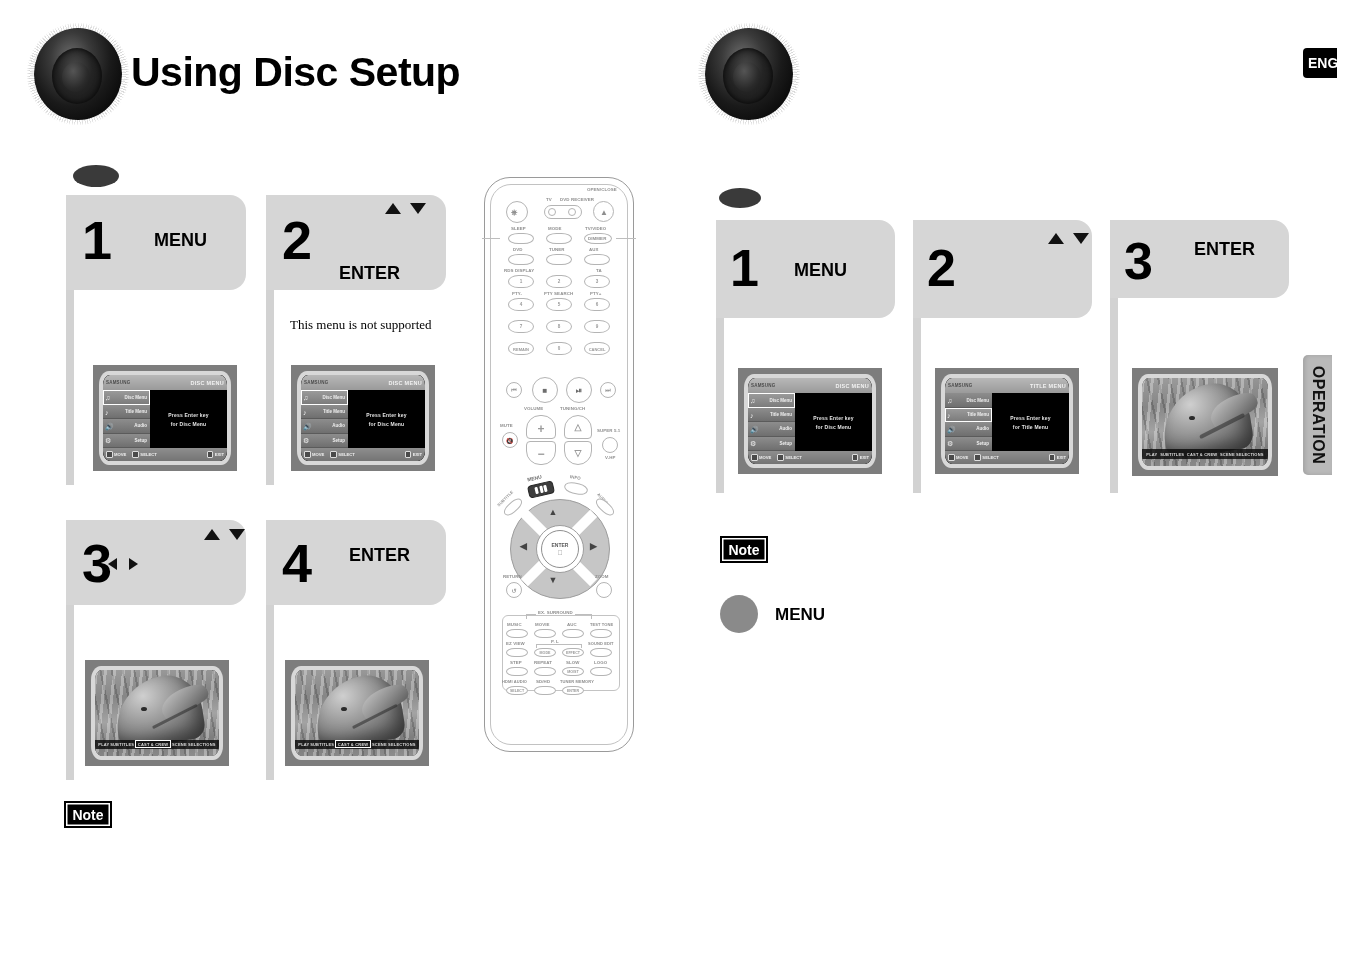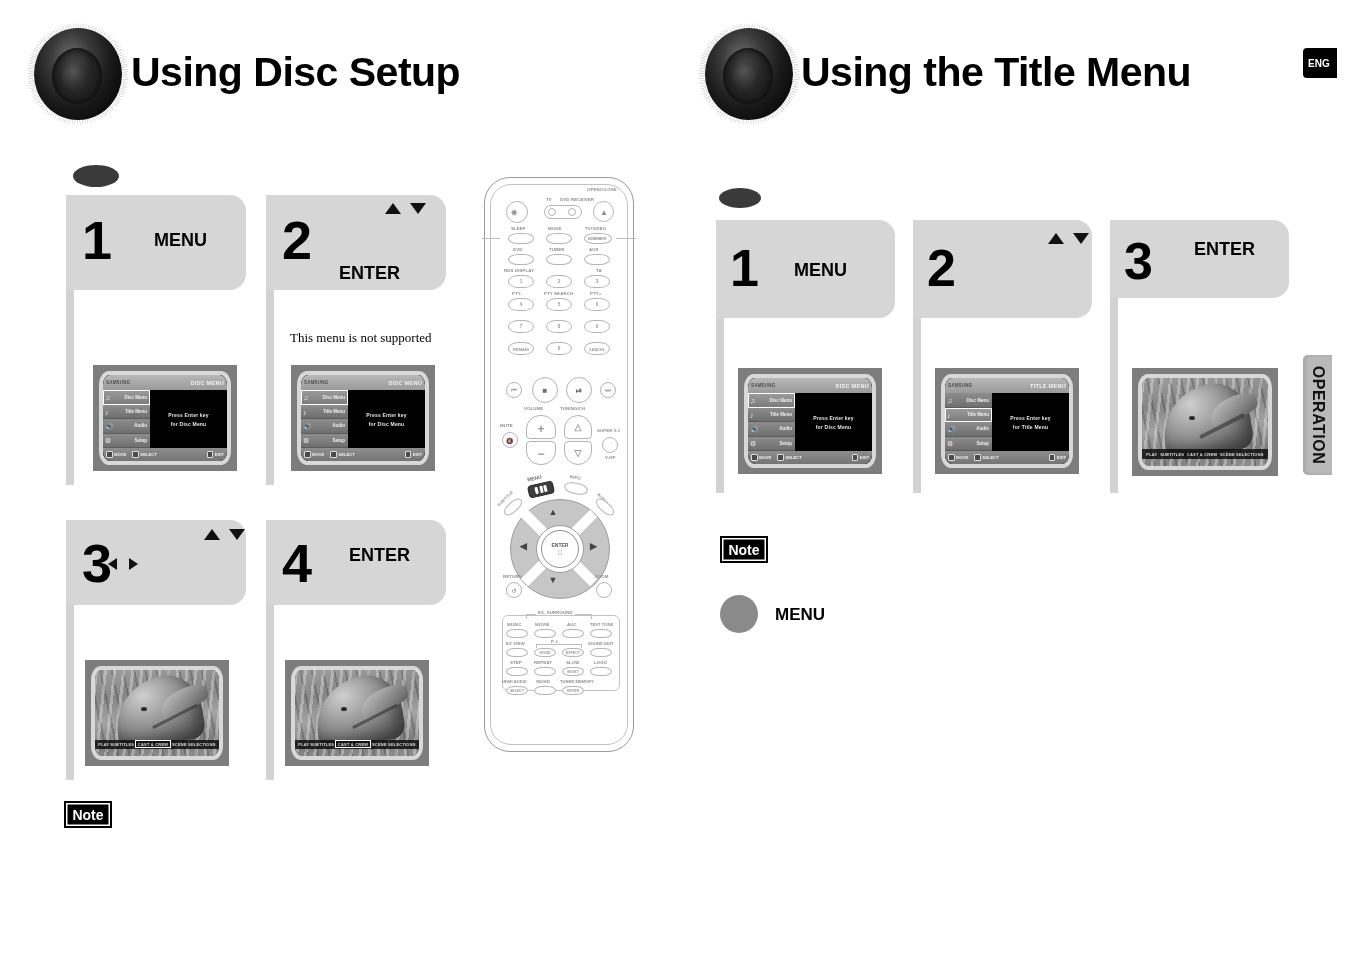--- a/index.html
+++ b/index.html
@@ -313,21 +313,21 @@
 
   <div class="step" style="left:266px;top:195px;width:190px;height:290px;">
     <div class="step-head" style="width:180px;height:95px;"></div>
     <div class="step-num" style="left:16px;top:18px;font-size:54px;">2</div>
     <div class="arrows" style="left:119px;top:8px;">
       <span class="tri tri-up"></span>
       <span class="tri tri-dn"></span>
     </div>
     <div class="step-key" style="left:73px;top:68px;font-size:18px;">ENTER</div>
     <div class="step-stem" style="left:0;top:95px;width:8px;height:195px;"></div>
-    <div class="step-note" style="left:24px;top:122px;margin-top:13px;">This menu is not supported</div>
+    <div class="step-note" style="left:24px;top:122px;">This menu is not supported</div>
     <div class="tv" style="left:25px;top:170px;width:144px;height:106px;">
       <div class="tv-inner">
         <div class="tv-scr">
           <div class="dvd">
             <div class="dvd-top">
               <span class="dvd-brand">SAMSUNG</span>
               <span class="dvd-title">DISC MENU</span>
             </div>
             <div class="dvd-mid">
               <div class="dvd-side">
@@ -637,23 +637,22 @@
     <div class="spk-glow"></div>
     <div class="spk-halo"></div>
     <div class="spk-halo2"></div>
     <div class="spk-cone">
       <div class="spk-inner">
         <div class="spk-dust"></div>
       </div>
     </div>
   </div>
 
-  <div class="sec-title" style="left:801px;top:49px;font-size:41px;">Using the Title Menu</div>
-
-  <div class="eng-badge" style="left:1303px;top:48px;width:34px;height:30px;font-size:10px;">
+
+  <div class="eng-badge" style="left:1303px;top:48px;width:34px;height:30px;font-size:14px;">
     <span>ENG</span>
   </div>
 
   <div class="op-tab" style="left:1303px;top:355px;width:29px;height:120px;">
     <span>OPERATION</span>
   </div>
 
   <div class="bullet-ellipse" style="left:719px;top:188px;width:42px;height:20px;"></div>
 
   <div class="step" style="left:716px;top:220px;width:190px;height:285px;">

